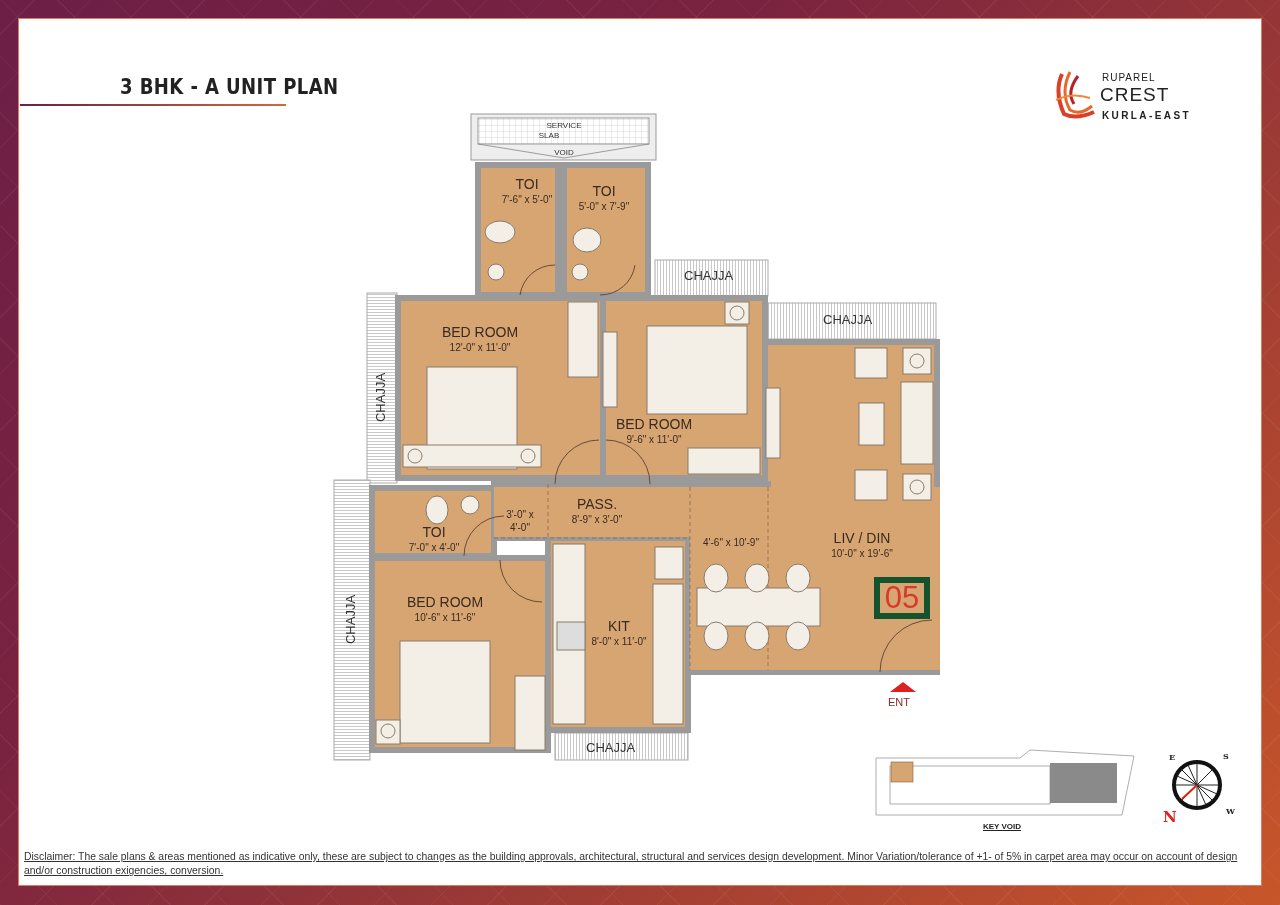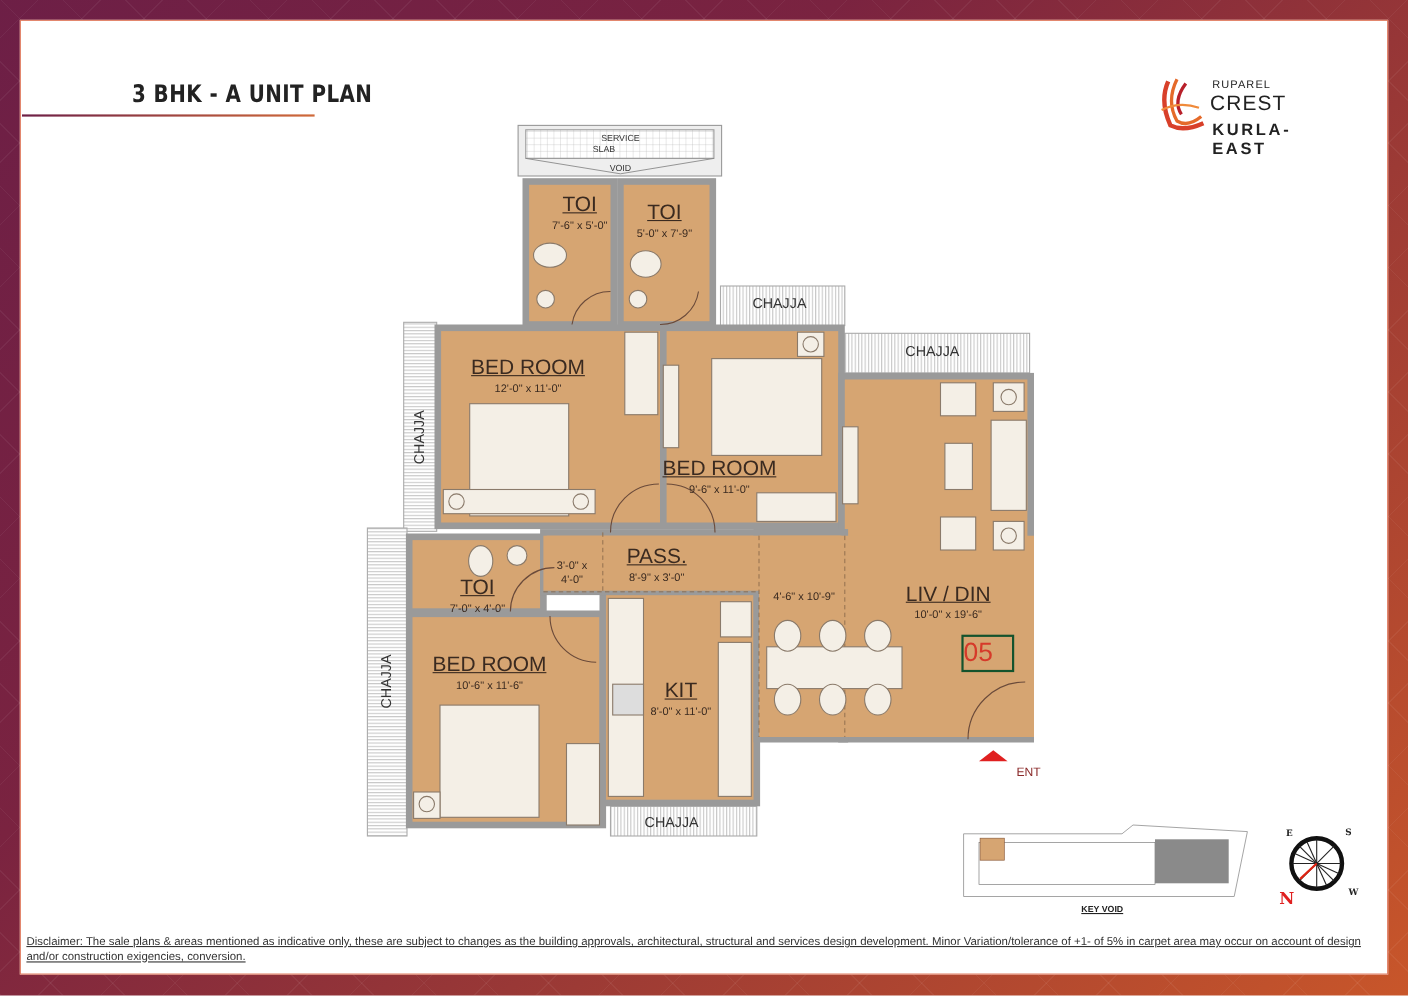--- a/index.html
+++ b/index.html
@@ -20,29 +20,29 @@
   }
   .title {
     position:absolute; left:120px; top:74px; font-family:"DejaVu Sans", sans-serif;
     font-weight:bold; font-size:22px; letter-spacing:0.5px; color:#222; transform:scaleX(0.82); transform-origin:left;
   }
   .title-rule { position:absolute; left:20px; top:104px; width:266px; height:2px; background:linear-gradient(90deg,#6d1f46,#d06a3a); }
   .logo { position:absolute; left:1052px; top:70px; width:160px; height:52px; }
   .logo .mark { position:absolute; left:0; top:0; width:44px; height:50px; }
   .logo .l1 { position:absolute; left:50px; top:2px; font-size:10px; letter-spacing:1px; color:#222; }
   .logo .l2 { position:absolute; left:48px; top:14px; font-size:19px; letter-spacing:1px; color:#222; }
-  .logo .l3 { position:absolute; left:50px; top:40px; font-size:15px; letter-spacing:2.4px; color:#222; font-weight:bold; }
+  .logo .l3 { position:absolute; left:50px; top:40px; font-size:10px; letter-spacing:2.4px; color:#222; font-weight:bold; }
   svg.plan { position:absolute; left:0; top:0; }
   .lbl { position:absolute; color:#3a2a20; text-align:center; white-space:nowrap; transform:translateX(-50%); }
-  .lbl .n { font-size:19px; display:block;text-decoration:underline; }
+  .lbl .n { font-size:14px; display:block; }
   .lbl .d { font-size:10px; display:block; margin-top:2px; }
   .chajja { position:absolute; font-size:13px; color:#333; white-space:nowrap; }
   .vert { transform:rotate(-90deg); transform-origin:center; }
-  .unit-no { position:absolute; left:874px; top:577px; width:44px; height:30px; border:2px solid #14532d; color:#d63a2a; font-size:24px; text-align:left; line-height:30px; }
-  .ent { position:absolute; left:888px; top:696px; font-size:11px; color:#8a2a2a;margin-left:36px; }
+  .unit-no { position:absolute; left:874px; top:577px; width:44px; height:30px; border:6px solid #14532d; color:#d63a2a; font-size:31px; text-align:center; line-height:30px; }
+  .ent { position:absolute; left:888px; top:696px; font-size:11px; color:#8a2a2a; }
   .keyplan-label { position:absolute; left:983px; top:822px; font-size:8px; font-weight:bold; text-decoration:underline; color:#222; }
   .compass-lbl { position:absolute; font-family:"DejaVu Serif", serif; font-weight:bold; font-size:8px; color:#222; }
   .disclaimer { position:absolute; left:24px; top:850px; width:1232px; font-size:10.4px; line-height:14px; color:#333;text-decoration:underline; }
   .small { position:absolute; font-size:8px; color:#333; transform:translateX(-50%); white-space:nowrap; }
 </style>
 </head>
 <body>
 
 <div class="pattern"></div>
 <div class="sheet"></div>

